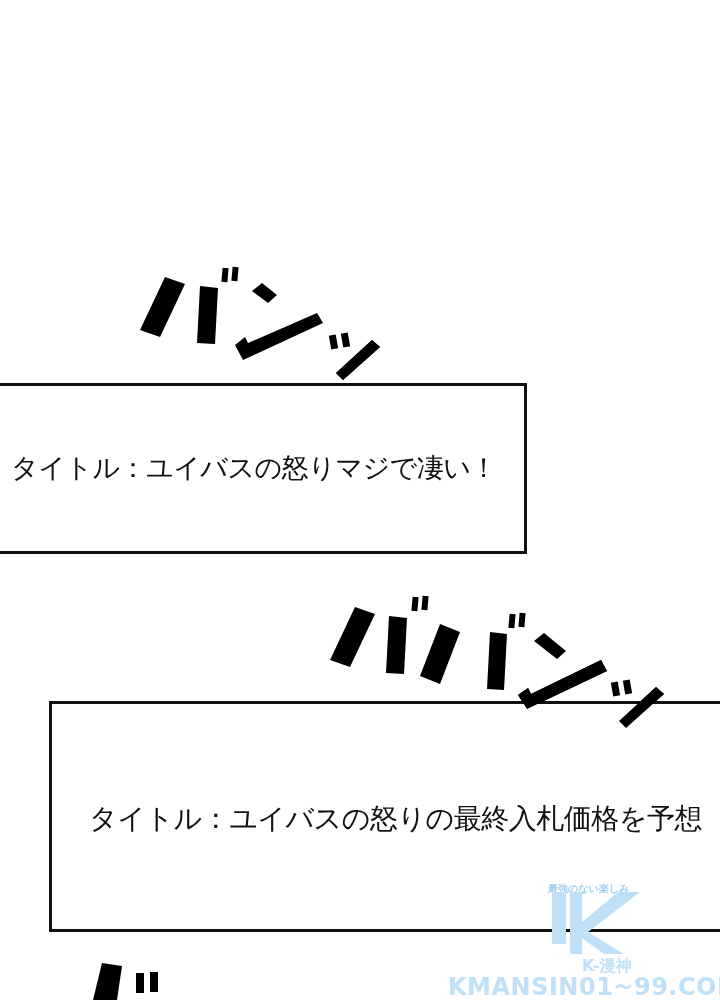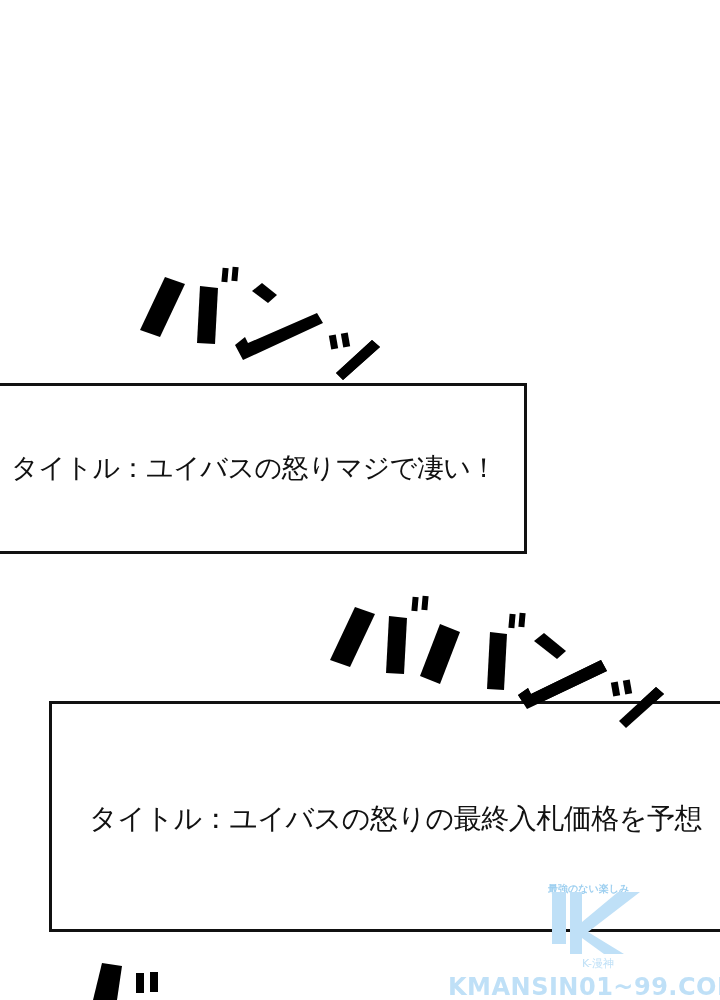--- a/index.html
+++ b/index.html
@@ -17,21 +17,21 @@
     #box2 { left: 49px; top: 701px; width: 690px; height: 231px; }
     .caption {
       position: absolute; white-space: nowrap; color: #111111;
       font-size: 27px; letter-spacing: -0.5px;
     }
     #box1 .caption { left: 12px; top: 64px; }
     #box2 .caption { left: 37px; top: 96px; font-size: 28px; }
     .sfx { position: absolute; left: 0; top: 0; }
     .wm { position: absolute; color: #bfe0f7; font-family: "DejaVu Sans", sans-serif; font-weight: bold; }
     #wm-tag { left: 548px; top: 882px; font-size: 10px; color: #9fd0f0; }
-    #wm-sub { left: 582px; top: 956px; font-size: 11px; font-weight: normal; }
+    #wm-sub { left: 582px; top: 956px; font-size: 16px; font-weight: bold; }
     #wm-url { left: 448px; top: 973px; font-size: 24px; letter-spacing: 0.5px; }
   </style>
 </head>
 <body>
 
 <svg class="sfx" width="720" height="1000" style="pointer-events:none">
   <g fill="#000">
     <polygon points="165,277 185,284 160,337 140,330"></polygon>
     <polygon points="200,286 218,288 215,344 197,343"></polygon>
     <rect x="222" y="268" width="6" height="14" transform="rotate(5 225 275)"></rect>

